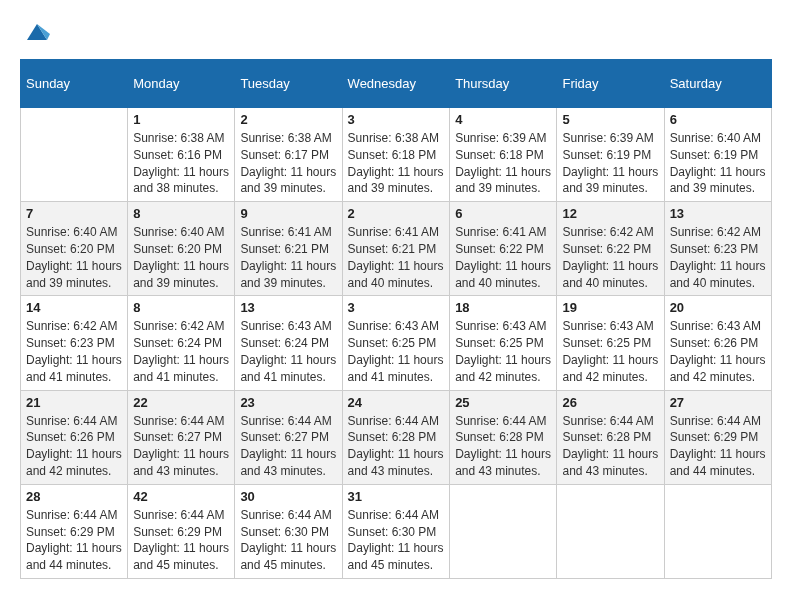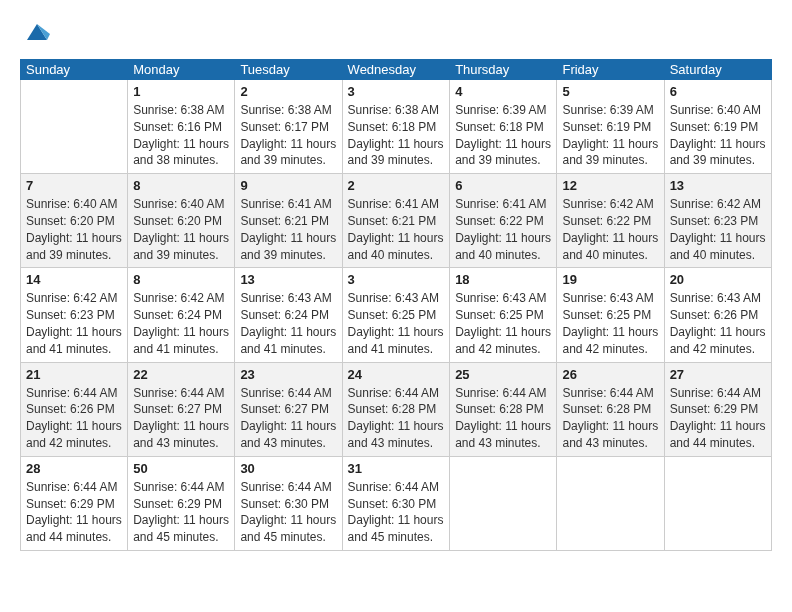--- a/index.html
+++ b/index.html
@@ -49,21 +49,21 @@
     }
     table {
       width: 100%;
       border-collapse: collapse;
       font-size: 11px;
     }
     thead th {
       background-color: #1a6aaa;
       color: #fff;
       text-align: left;
-      padding: 2px 5px;
+      padding: 16px 5px;
       font-size: 13px;
       font-weight: normal;
       border: 1px solid #1a6aaa;
     }
     tbody td {
       border: 1px solid #ccc;
       vertical-align: top;
       padding: 4px 5px;
       width: 108px;
       min-height: 80px;
@@ -241,21 +241,21 @@
           <span class="day-number">27</span>
           <div class="cell-info">Sunrise: 6:44 AM<br>Sunset: 6:29 PM<br>Daylight: 11 hours and 44 minutes.</div>
         </td>
       </tr>
       <tr>
         <td>
           <span class="day-number">28</span>
           <div class="cell-info">Sunrise: 6:44 AM<br>Sunset: 6:29 PM<br>Daylight: 11 hours and 44 minutes.</div>
         </td>
         <td>
-          <span class="day-number">50</span>
+          <span class="day-number">42</span>
           <div class="cell-info">Sunrise: 6:44 AM<br>Sunset: 6:29 PM<br>Daylight: 11 hours and 45 minutes.</div>
         </td>
         <td>
           <span class="day-number">30</span>
           <div class="cell-info">Sunrise: 6:44 AM<br>Sunset: 6:30 PM<br>Daylight: 11 hours and 45 minutes.</div>
         </td>
         <td>
           <span class="day-number">31</span>
           <div class="cell-info">Sunrise: 6:44 AM<br>Sunset: 6:30 PM<br>Daylight: 11 hours and 45 minutes.</div>
         </td>

